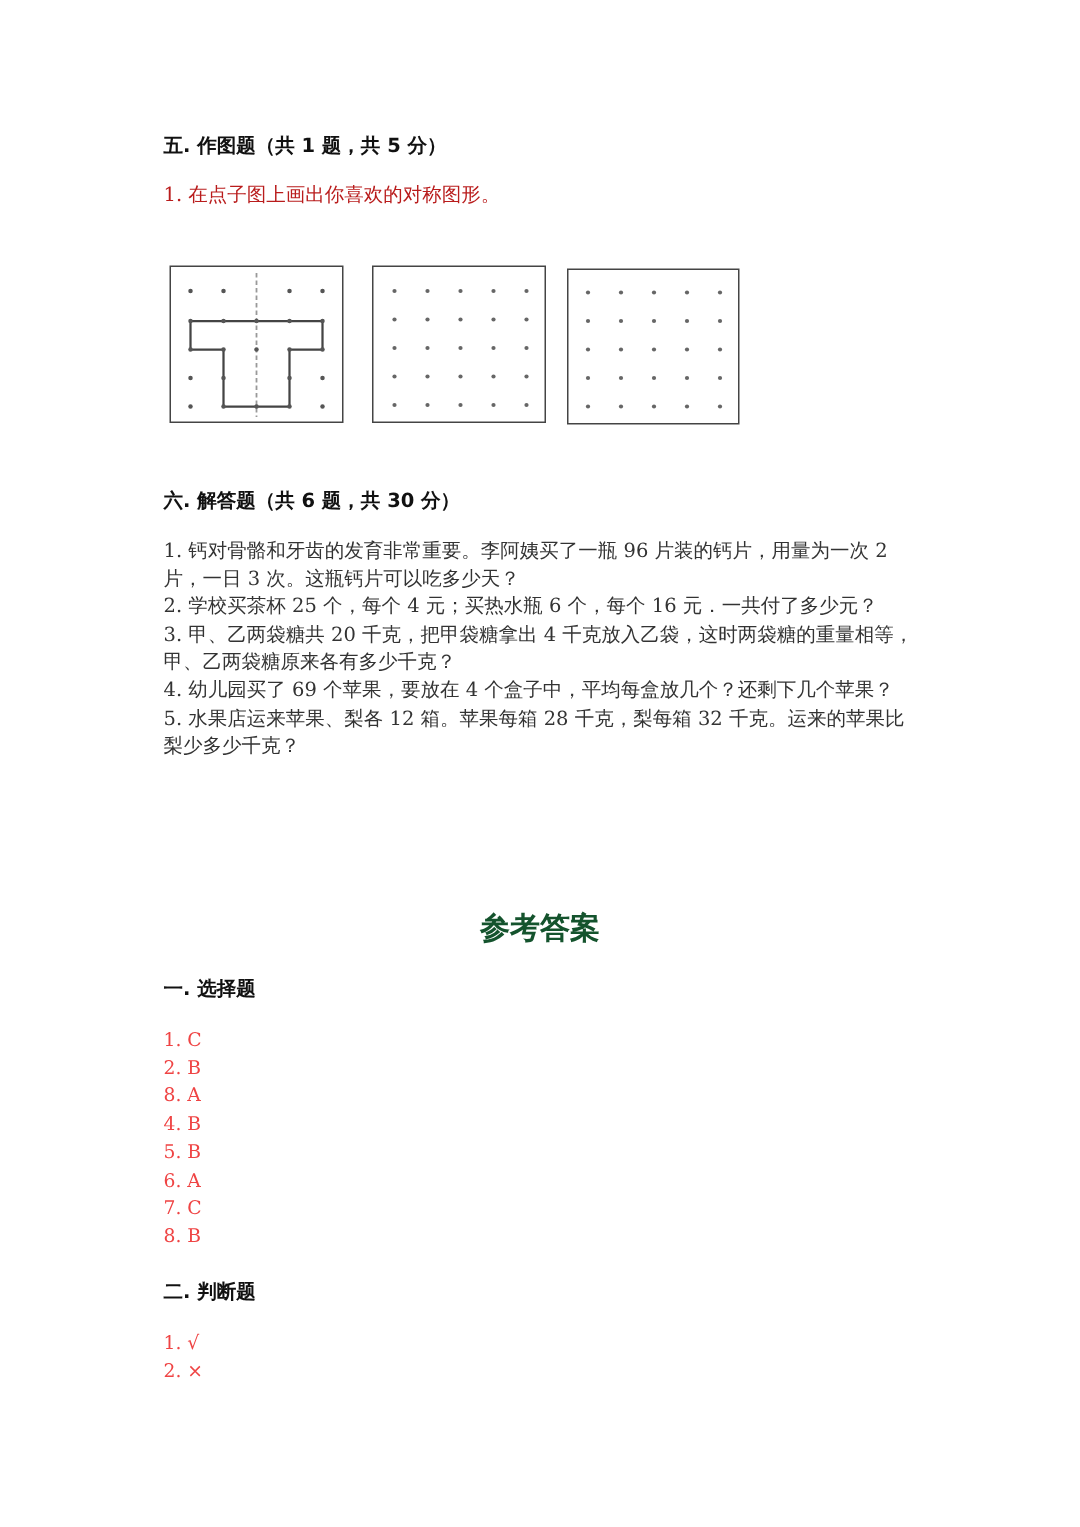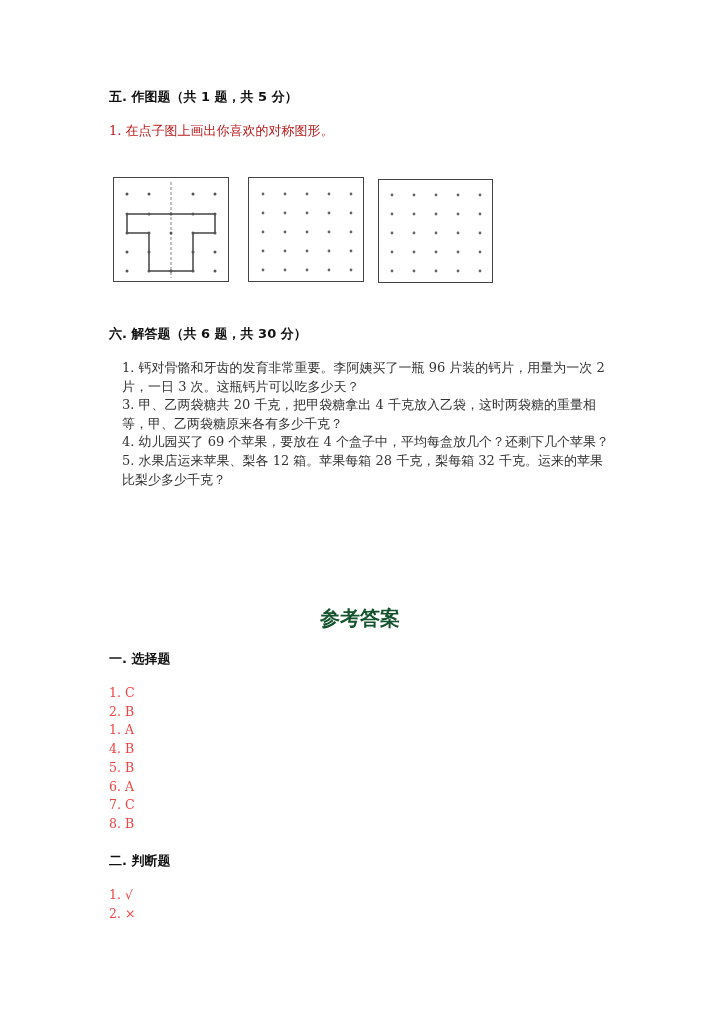--- a/index.html
+++ b/index.html
@@ -8,21 +8,21 @@
     font-family: "DejaVu Serif", "Liberation Serif", serif;
     color: #222;
   }
   .abs { position: absolute; white-space: nowrap; }
   .h-section {
     font-family: "DejaVu Sans", "Liberation Sans", sans-serif;
     font-weight: bold; font-size: 13px; color: #111; text-align: center;
   }
   .body-text { font-size: 13px; line-height: 18.6px; color: #b91c1c; }
   .q-block { position: absolute; left: 109px; width: 505px; }
-  .q-item { font-size: 13px; line-height: 18.6px; color: #333; white-space: normal; margin-left: 13px; }
+  .q-item { font-size: 13px; line-height: 18.6px; color: #333; white-space: normal; }
   .answer-title {
     font-family: "DejaVu Sans", "Liberation Sans", sans-serif;
     font-weight: bold; font-size: 20px; color: #14532d;
     left: 0; width: 720px; text-align: center;
   }
   .ans-list { position: absolute; left: 109px; }
   .ans-item { font-size: 12.5px; line-height: 18.7px; color: #ef4444; }
   .dotbox { position: absolute; border: 1.5px solid #444; box-sizing: border-box; background: #fff; }
   .dotbox svg { position: absolute; left: 0; top: 0; }
 </style>
@@ -127,31 +127,32 @@
         <circle cx="57" cy="91" r="1.4"></circle>
         <circle cx="79" cy="91" r="1.4"></circle>
         <circle cx="101" cy="91" r="1.4"></circle>
     </g>
   </svg>
 </div>
 
 <div class="abs h-section" style="left:109px; top:325px;">六. 解答题（共 6 题，共 30 分）</div>
 <div class="q-block" style="top:359px;">
   <div class="q-item">1. 钙对骨骼和牙齿的发育非常重要。李阿姨买了一瓶 96 片装的钙片，用量为一次 2 片，一日 3 次。这瓶钙片可以吃多少天？</div>
+  <div class="q-item">2. 学校买茶杯 25 个，每个 4 元；买热水瓶 6 个，每个 16 元．一共付了多少元？</div>
   <div class="q-item">3. 甲、乙两袋糖共 20 千克，把甲袋糖拿出 4 千克放入乙袋，这时两袋糖的重量相等，甲、乙两袋糖原来各有多少千克？</div>
   <div class="q-item">4. 幼儿园买了 69 个苹果，要放在 4 个盒子中，平均每盒放几个？还剩下几个苹果？</div>
   <div class="q-item">5. 水果店运来苹果、梨各 12 箱。苹果每箱 28 千克，梨每箱 32 千克。运来的苹果比梨少多少千克？</div>
 </div>
 
 <div class="abs answer-title" style="top:605px;">参考答案</div>
 <div class="abs h-section" style="left:109px; top:650px;">一. 选择题</div>
 <div class="ans-list" style="top:684px;">
   <div class="ans-item">1. C</div>
   <div class="ans-item">2. B</div>
-  <div class="ans-item">1. A</div>
+  <div class="ans-item">8. A</div>
   <div class="ans-item">4. B</div>
   <div class="ans-item">5. B</div>
   <div class="ans-item">6. A</div>
   <div class="ans-item">7. C</div>
   <div class="ans-item">8. B</div>
 </div>
 
 <div class="abs h-section" style="left:109px; top:852px;">二. 判断题</div>
 <div class="ans-list" style="top:886px;">
   <div class="ans-item">1. √</div>

